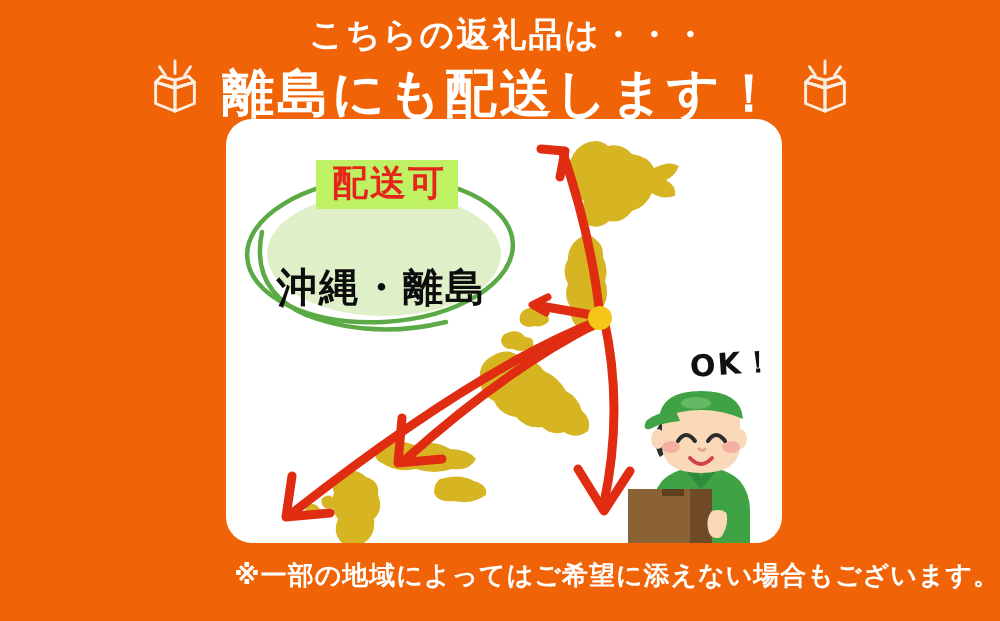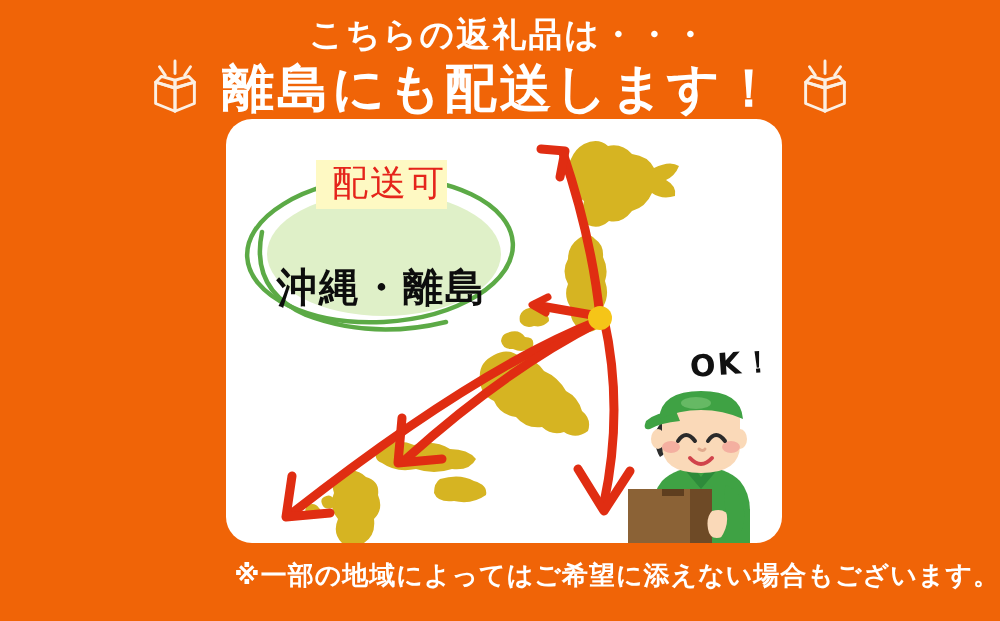--- a/index.html
+++ b/index.html
@@ -16,21 +16,21 @@
   .subhead {
     position:absolute; left:0; top:12px; width:1000px;
     text-align:center; color:#FFFFFF;
     font-size:34px; font-weight:bold;
     letter-spacing:2px;
     white-space:nowrap;
     padding-left:18px;
   }
   .headline-row {
     position:absolute; left:0; top:57px; width:1000px;
-    display:flex; align-items:center; justify-content:center; gap:16px;
+    display:flex; align-items:flex-end; justify-content:center; gap:16px;
   }
   .headline {
     color:#FFFFFF; font-size:52px; font-weight:bold;
     letter-spacing:3px; white-space:nowrap; line-height:1;
   }
   .box-icon { width:62px; height:62px; display:block; flex:0 0 auto; }
 
   
   .card {
     position:absolute; left:226px; top:119px;
@@ -42,22 +42,22 @@
   .oval-wrap { position:absolute; left:232px; top:170px; width:300px; height:165px; }
   .oval-svg { position:absolute; left:0; top:0; }
   .oval-label {
     position:absolute; left:0; top:82px; width:300px; text-align:center;
     font-size:40px; font-weight:bold; color:#0D0D0D; letter-spacing:2px;
     white-space:nowrap;
     margin-top:8px;
   }
   .badge {
     position:absolute; left:316px; top:160px;
-    background:#fef9c3; padding:3px 1px 6px 16px;
-    color:#E5251B; font-size:36px; font-weight:normal; letter-spacing:2px;
+    background:#bef264; padding:3px 12px 6px 16px;
+    color:#E5251B; font-size:36px; font-weight:bold; letter-spacing:2px;
     white-space:nowrap; line-height:1.1;
   }
 
   
   .map-svg { position:absolute; left:226px; top:119px; }
 
   
   .ok-text {
     position:absolute; left:690px; top:344px;
     font-size:30px; font-weight:bold; color:#111111;

